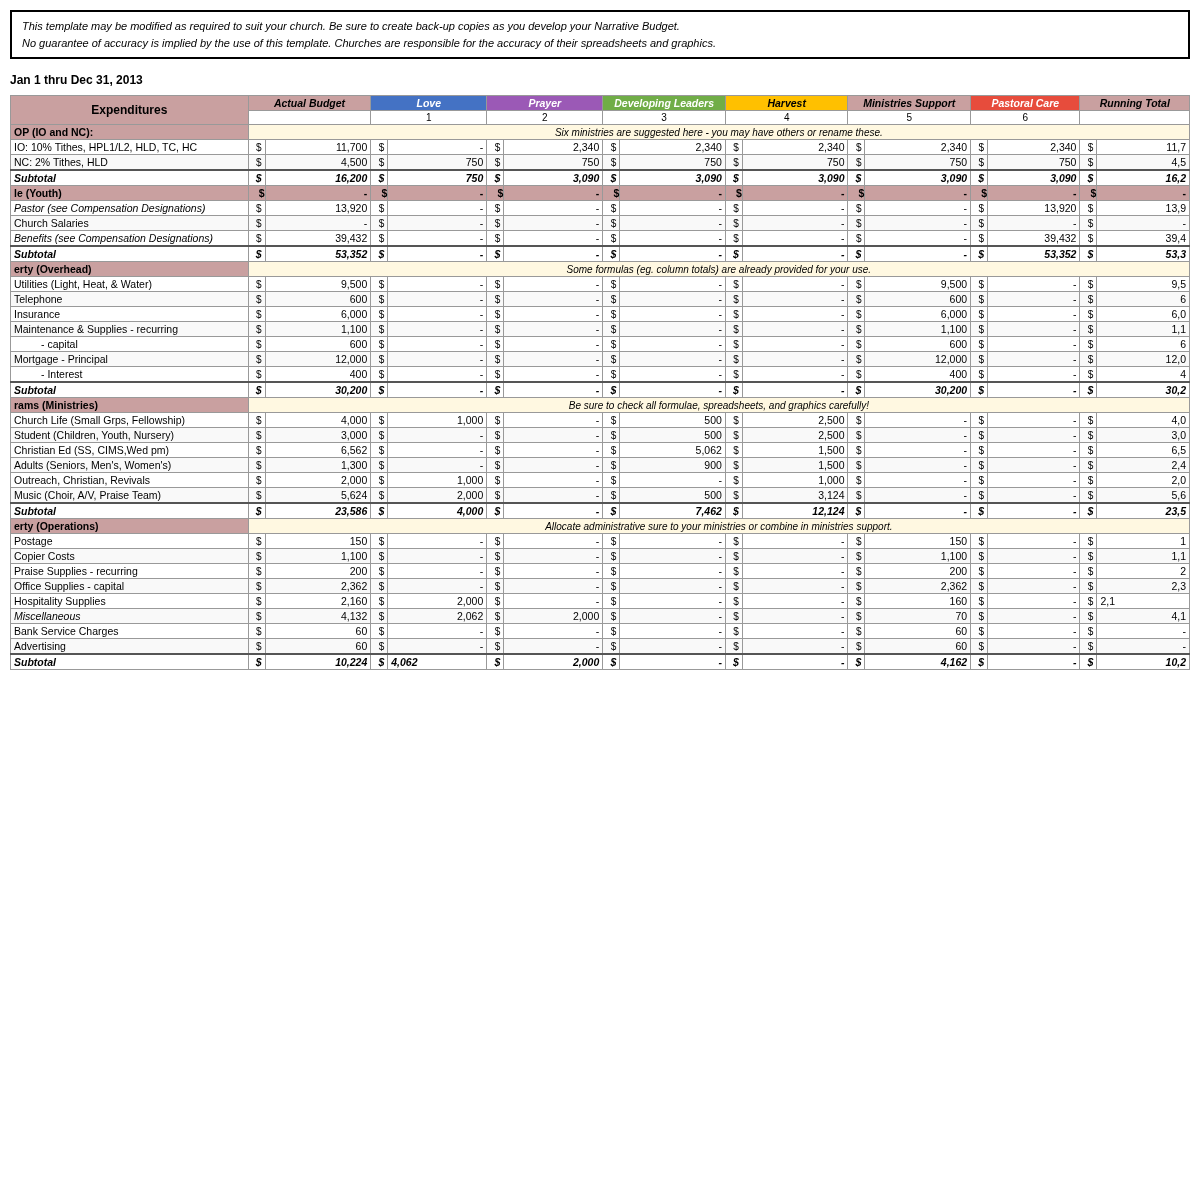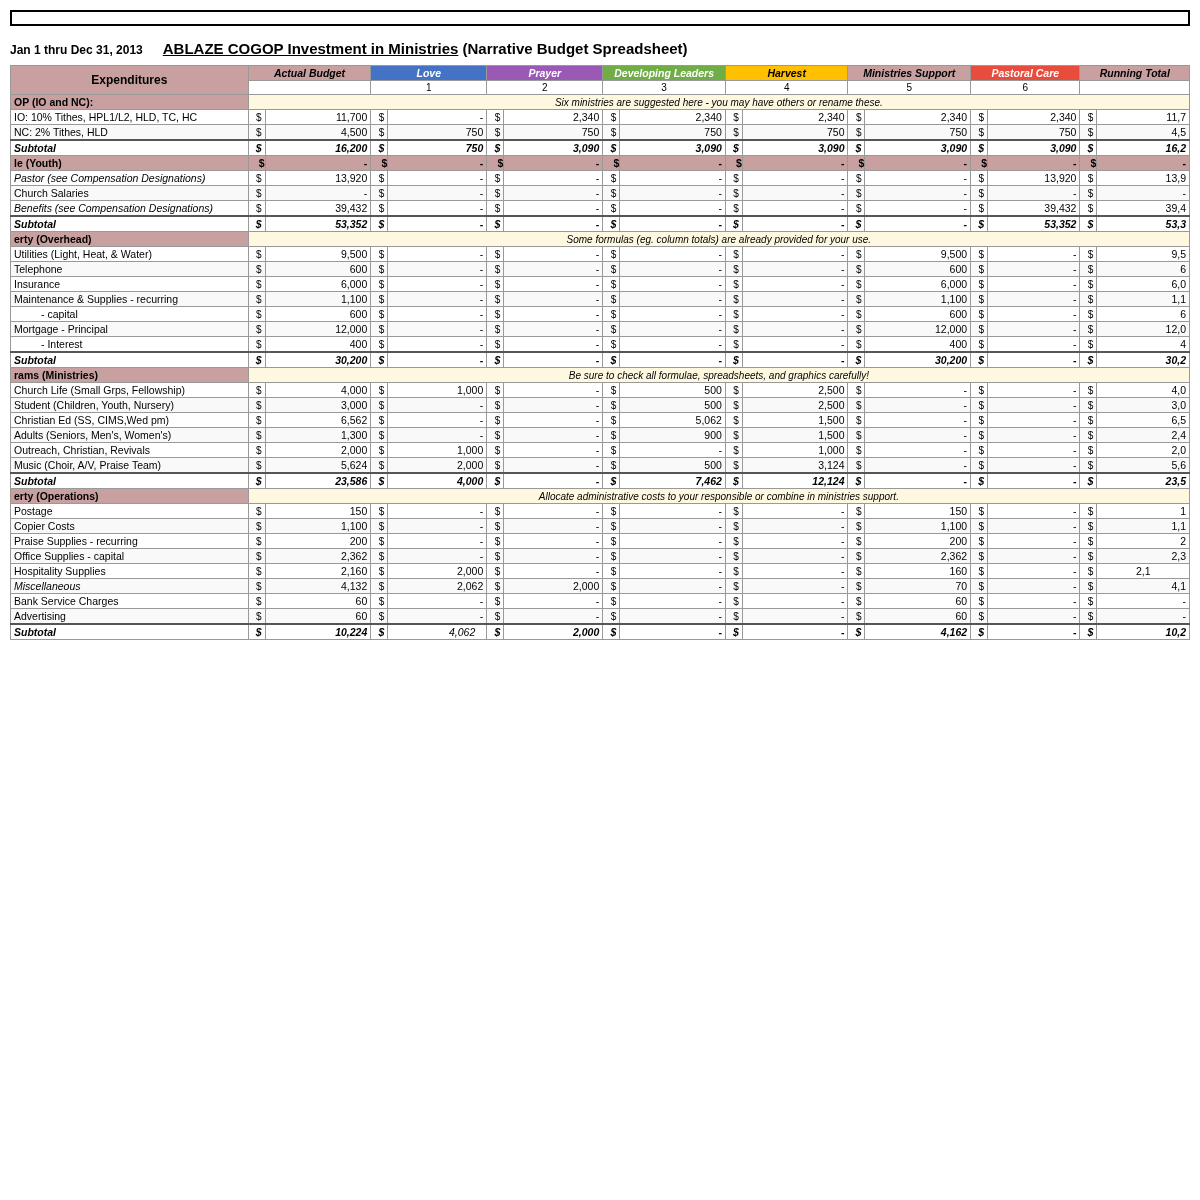--- a/index.html
+++ b/index.html
@@ -71,27 +71,26 @@
     
     .data-row td { background: #fff; }
     .data-row-alt td { background: #f9f9f9; }
 
     .col-num { text-align: center; font-size: 10px; }
   </style>
 </head>
 <body>
 
 <div class="notice-box">
+  <div>This template may be modified as required to suit your church.  Be sure to create back-up copies as you develop your Narrative Budget.</div>
+  <div>No guarantee of accuracy is implied by the use of this template.  Churches are responsible for the accuracy of their spreadsheets and graphics.</div>
 </div>
 
 <div class="title-row">
   <span class="date-range">Jan 1 thru Dec 31, 2013</span>
-  <span class="main-title">
-    <u>ABLAZE COGOP  Investment in Ministries</u><span> (Narrative Budget Spreadsheet)</span>
-  </span>
 </div>
 
 <table>
   <colgroup>
     <col class="col-expenditures">
     <col style="width:12px">
     <col class="col-actual">
     <col style="width:12px">
     <col class="col-love">
     <col style="width:12px">
@@ -575,21 +574,21 @@
         <td style="text-align: right; padding-right: 3px; font-weight: bold;">12,124</td>
         <td style="text-align: right; width: 12px; font-weight: bold;">$</td>
         <td style="text-align: right; padding-right: 3px; font-weight: bold;">-</td>
         <td style="text-align: right; width: 12px; font-weight: bold;">$</td>
         <td style="text-align: right; padding-right: 3px; font-weight: bold;">-</td>
         <td style="text-align: right; width: 12px; font-weight: bold;">$</td>
         <td style="text-align: right; padding-right: 3px; font-weight: bold;">23,5</td>
       </tr>
       <tr class="section-hdr">
         <td>erty (Operations)</td>
-        <td colspan="16" style="font-style: italic; text-align: center; font-size: 10px; font-weight: normal; background: rgb(255, 248, 225);">Allocate administrative costs to your responsible or combine in ministries support.</td>
+        <td colspan="16" style="font-style: italic; text-align: center; font-size: 10px; font-weight: normal; background: rgb(255, 248, 225);">Allocate administrative sure to your ministries or combine in ministries support.</td>
       </tr>
       <tr class="data-row">
         <td>Postage</td>
         <td style="text-align: right; width: 12px; font-size: 10px;">$</td>
         <td style="text-align: right; padding-right: 3px;">150</td>
         <td style="text-align: right; width: 12px; font-size: 10px;">$</td>
         <td style="text-align: right; padding-right: 3px;">-</td>
         <td style="text-align: right; width: 12px; font-size: 10px;">$</td>
         <td style="text-align: right; padding-right: 3px;">-</td>
         <td style="text-align: right; width: 12px; font-size: 10px;">$</td>
@@ -670,21 +669,21 @@
         <td style="text-align: right; padding-right: 3px;">-</td>
         <td style="text-align: right; width: 12px; font-size: 10px;">$</td>
         <td style="text-align: right; padding-right: 3px;">-</td>
         <td style="text-align: right; width: 12px; font-size: 10px;">$</td>
         <td style="text-align: right; padding-right: 3px;">-</td>
         <td style="text-align: right; width: 12px; font-size: 10px;">$</td>
         <td style="text-align: right; padding-right: 3px;">160</td>
         <td style="text-align: right; width: 12px; font-size: 10px;">$</td>
         <td style="text-align: right; padding-right: 3px;">-</td>
         <td style="text-align: right; width: 12px; font-size: 10px;">$</td>
-        <td style="text-align: center; padding-right: 3px;">2,1</td>
+        <td style="text-align: left; padding-right: 3px;">2,1</td>
       </tr>
       <tr class="data-row-alt">
         <td style="font-style: italic;">Miscellaneous</td>
         <td style="text-align: right; width: 12px; font-size: 10px;">$</td>
         <td style="text-align: right; padding-right: 3px;">4,132</td>
         <td style="text-align: right; width: 12px; font-size: 10px;">$</td>
         <td style="text-align: right; padding-right: 3px;">2,062</td>
         <td style="text-align: right; width: 12px; font-size: 10px;">$</td>
         <td style="text-align: right; padding-right: 3px;">2,000</td>
         <td style="text-align: right; width: 12px; font-size: 10px;">$</td>
@@ -734,21 +733,21 @@
         <td style="text-align: right; width: 12px; font-size: 10px;">$</td>
         <td style="text-align: right; padding-right: 3px;">-</td>
         <td style="text-align: right; width: 12px; font-size: 10px;">$</td>
         <td style="text-align: right; padding-right: 3px;">-</td>
       </tr>
       <tr class="subtotal-row">
         <td style="font-style: italic; font-weight: bold;">Subtotal</td>
         <td style="text-align: right; width: 12px; font-weight: bold;">$</td>
         <td style="text-align: right; padding-right: 3px; font-weight: bold;">10,224</td>
         <td style="text-align: right; width: 12px; font-weight: bold;">$</td>
-        <td style="text-align: right; padding-right: 11px; font-weight: normal;">4,062</td>
+        <td style="text-align: left; padding-right: 11px; font-weight: bold;">4,062</td>
         <td style="text-align: right; width: 12px; font-weight: bold;">$</td>
         <td style="text-align: right; padding-right: 3px; font-weight: bold;">2,000</td>
         <td style="text-align: right; width: 12px; font-weight: bold;">$</td>
         <td style="text-align: right; padding-right: 3px; font-weight: bold;">-</td>
         <td style="text-align: right; width: 12px; font-weight: bold;">$</td>
         <td style="text-align: right; padding-right: 3px; font-weight: bold;">-</td>
         <td style="text-align: right; width: 12px; font-weight: bold;">$</td>
         <td style="text-align: right; padding-right: 3px; font-weight: bold;">4,162</td>
         <td style="text-align: right; width: 12px; font-weight: bold;">$</td>
         <td style="text-align: right; padding-right: 3px; font-weight: bold;">-</td>

